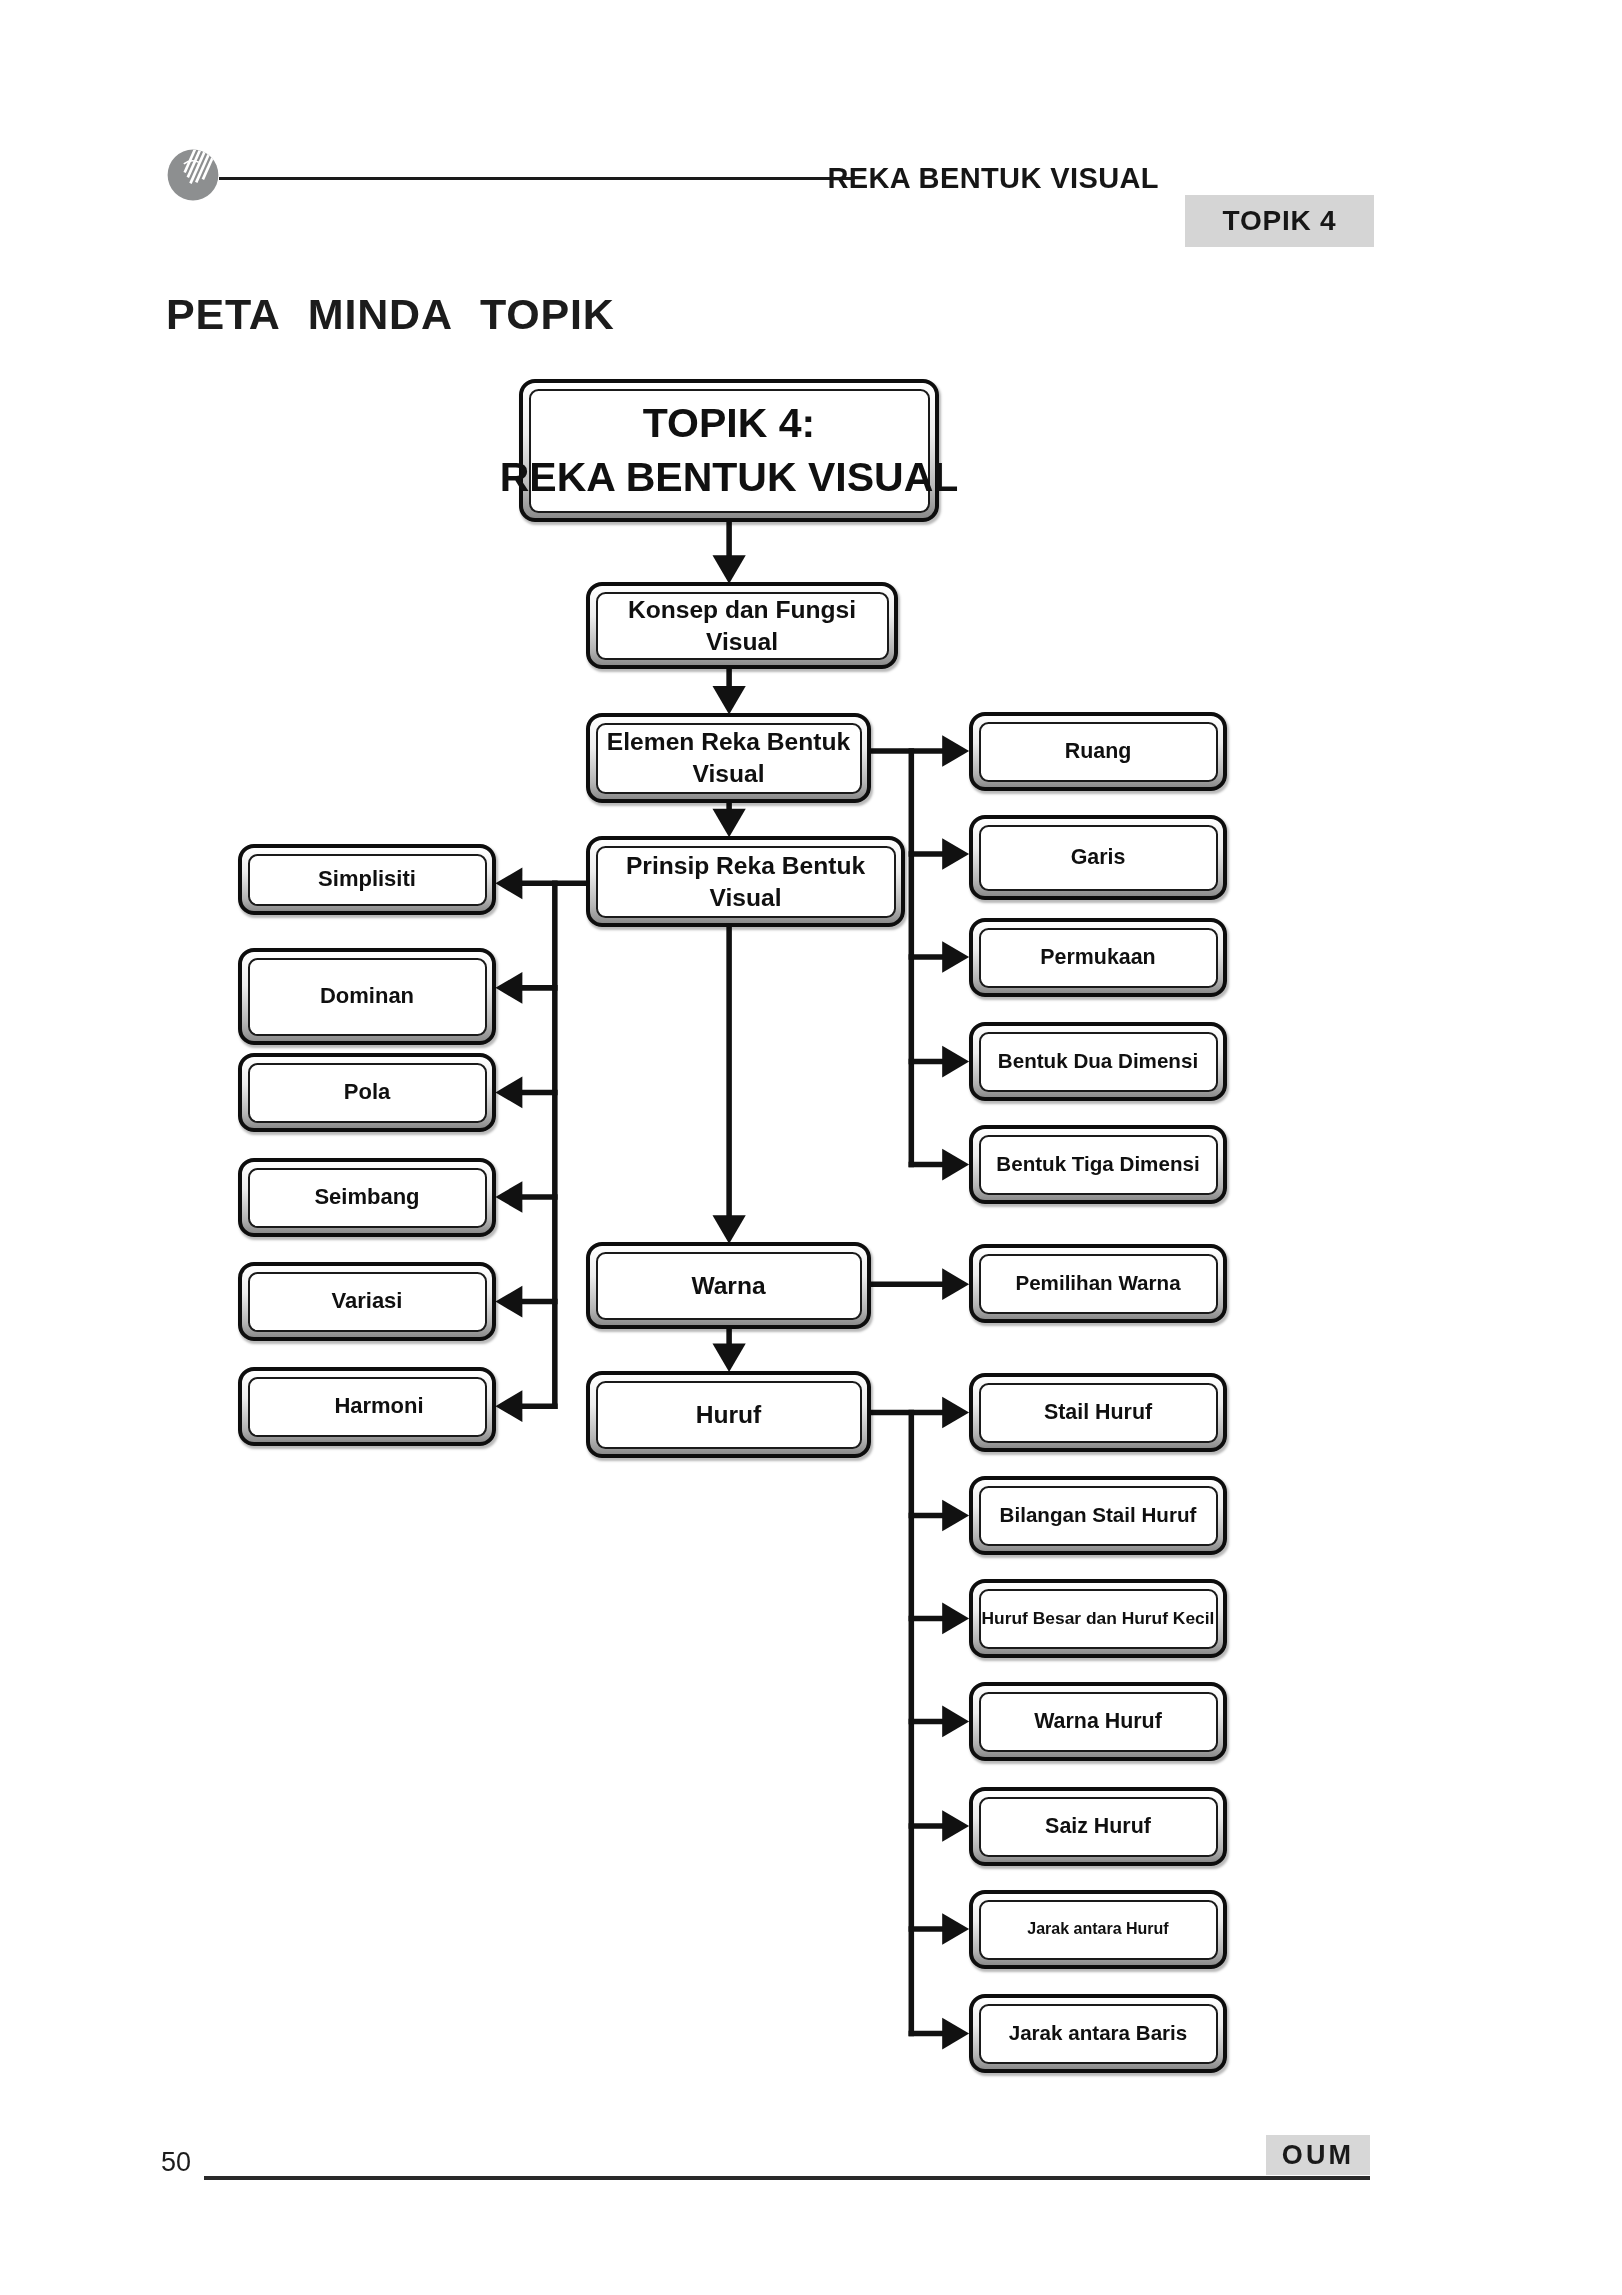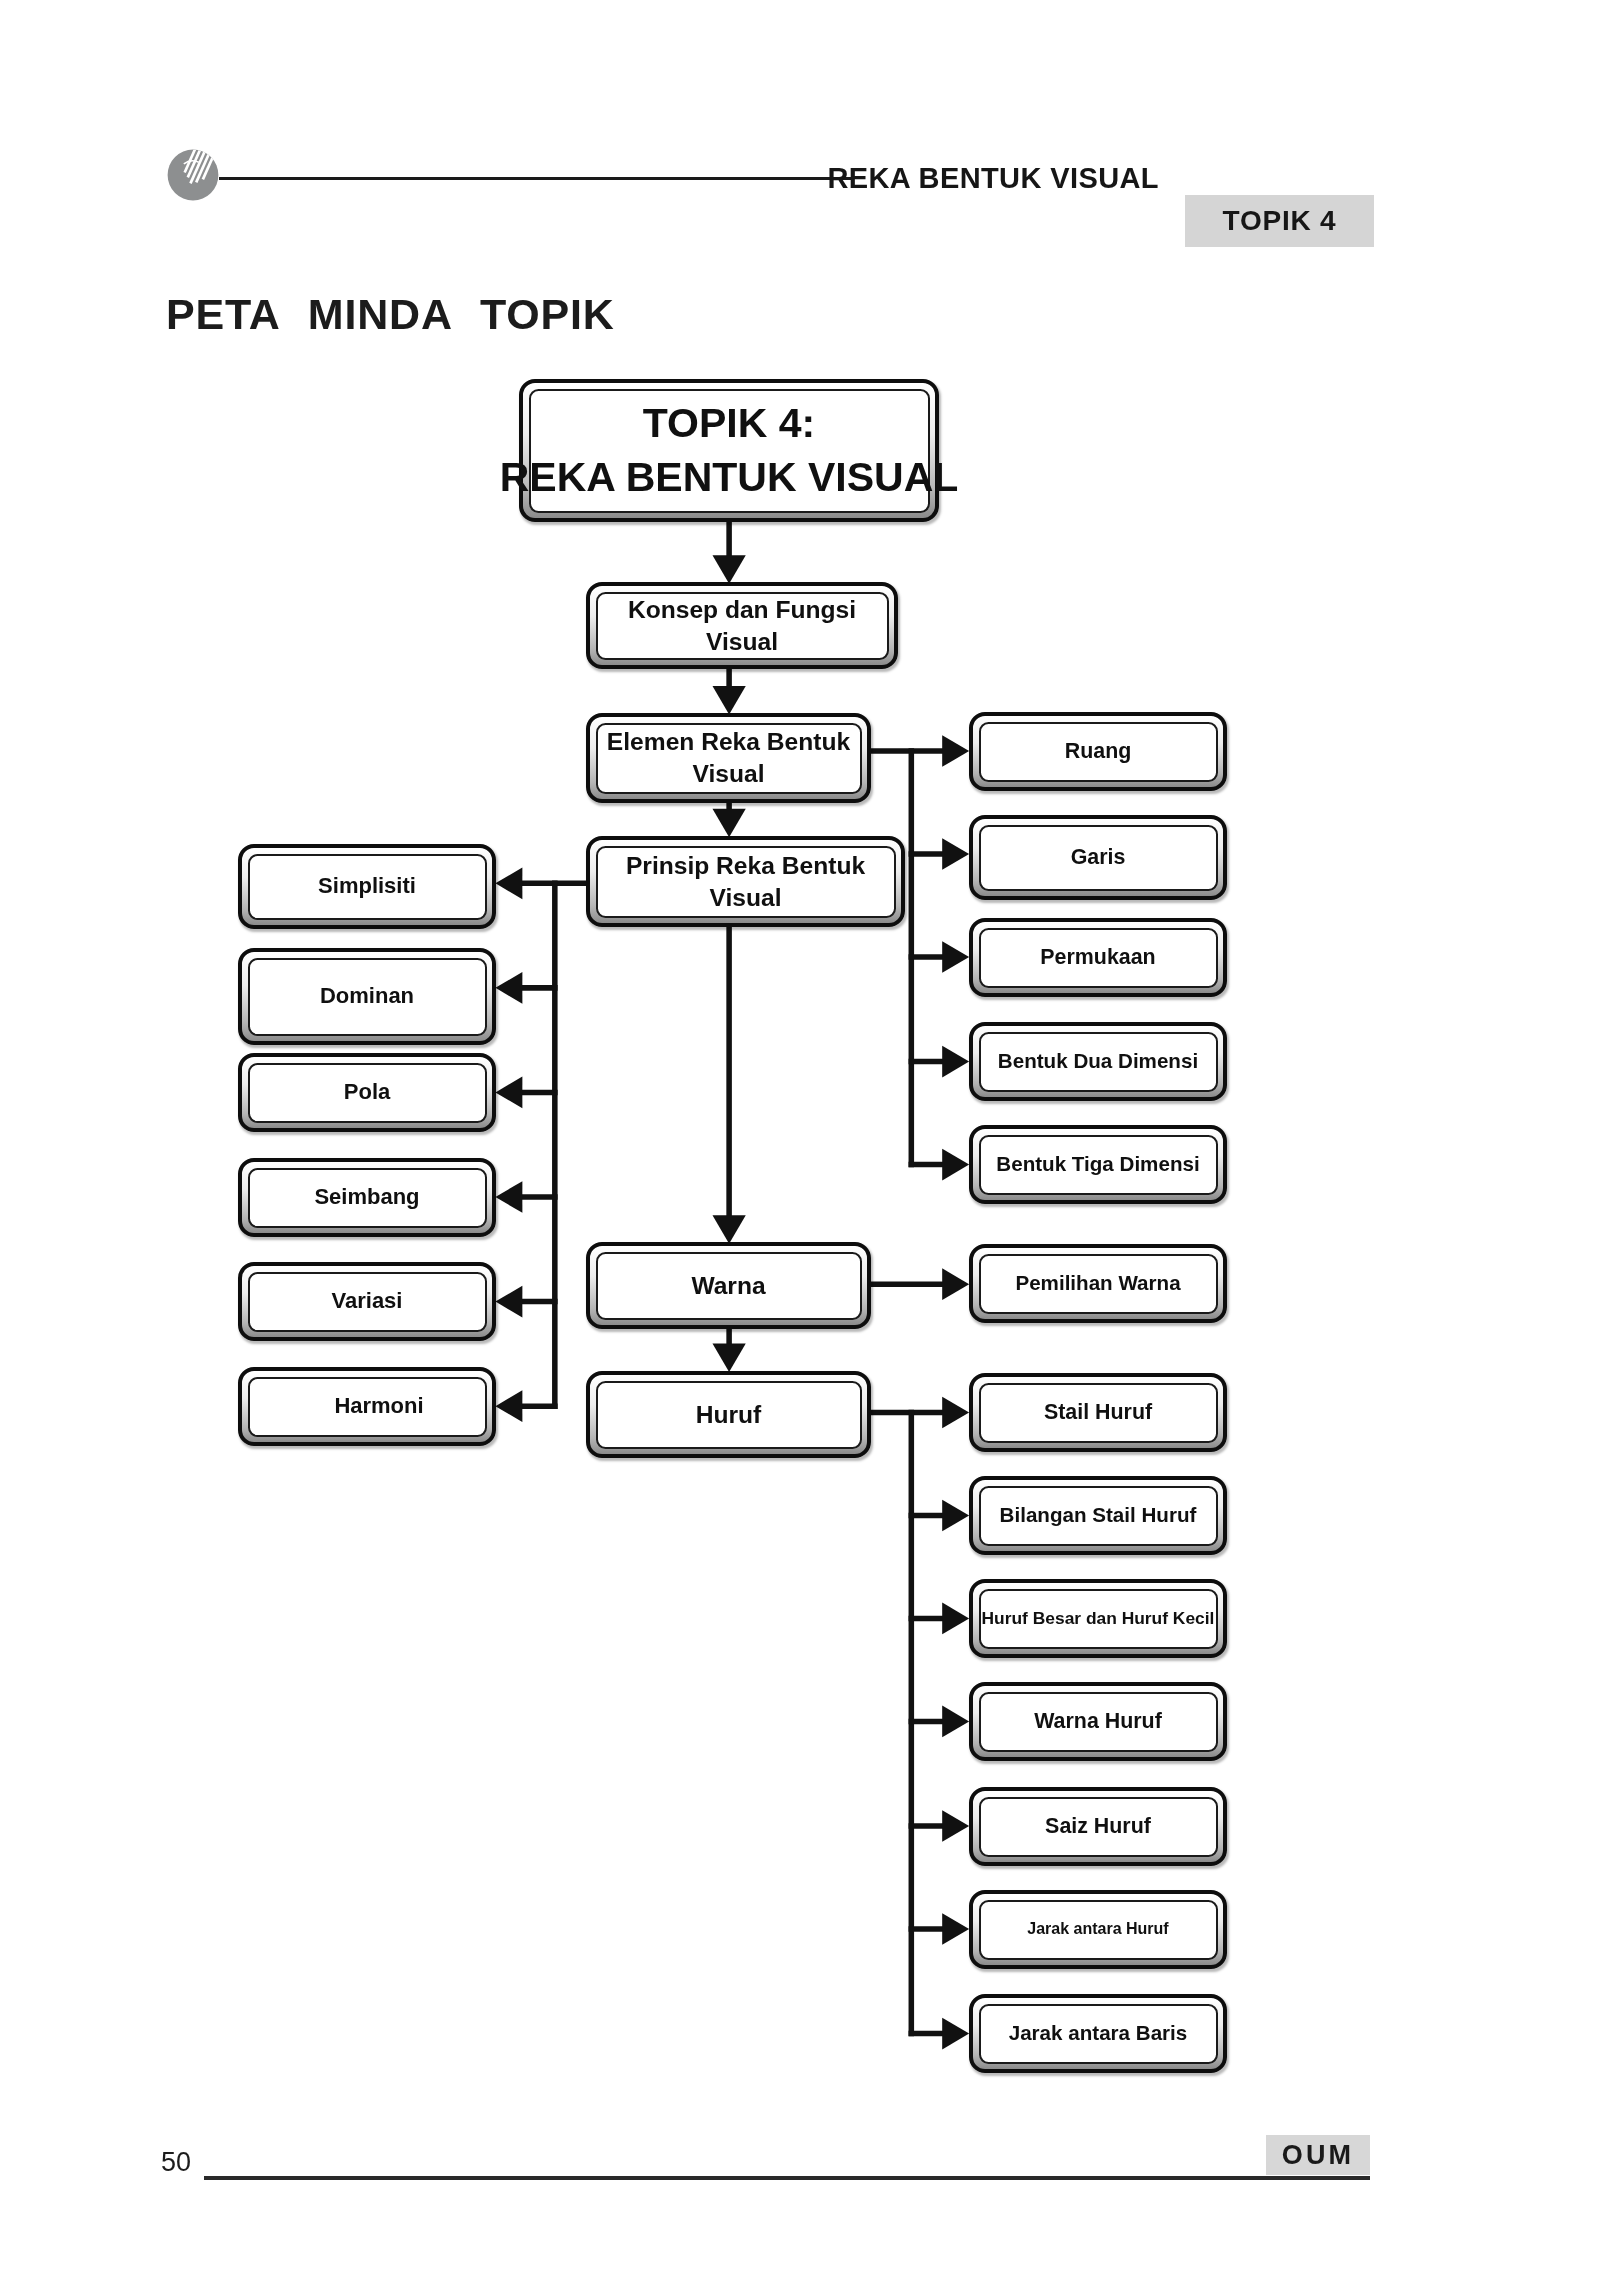--- a/index.html
+++ b/index.html
@@ -175,21 +175,21 @@
       <div class="node" style="left: 586px; top: 836px; width: 319px; height: 91px;">
     <div class="node-inner" style="font-size: 24.6px;">Prinsip Reka Bentuk
 Visual</div>
   </div>
       <div class="node" style="left: 586px; top: 1242px; width: 285px; height: 87px;">
     <div class="node-inner" style="font-size: 24.6px;">Warna</div>
   </div>
       <div class="node" style="left: 586px; top: 1371px; width: 285px; height: 87px;">
     <div class="node-inner" style="font-size: 24.6px;">Huruf</div>
   </div>
-      <div class="node" style="left: 238px; top: 844px; width: 258px; height: 85px; padding-left: 13px;">
+      <div class="node" style="left: 238px; top: 844px; width: 258px; height: 71px; padding-left: 13px;">
     <div class="node-inner" style="font-size: 22px;">Simplisiti</div>
   </div>
       <div class="node" style="left: 238px; top: 948px; width: 258px; height: 97px;">
     <div class="node-inner" style="font-size: 22px;">Dominan</div>
   </div>
       <div class="node" style="left: 238px; top: 1053px; width: 258px; height: 79px;">
     <div class="node-inner" style="font-size: 22px;">Pola</div>
   </div>
       <div class="node" style="left: 238px; top: 1158px; width: 258px; height: 79px;">
     <div class="node-inner" style="font-size: 22px;">Seimbang</div>

